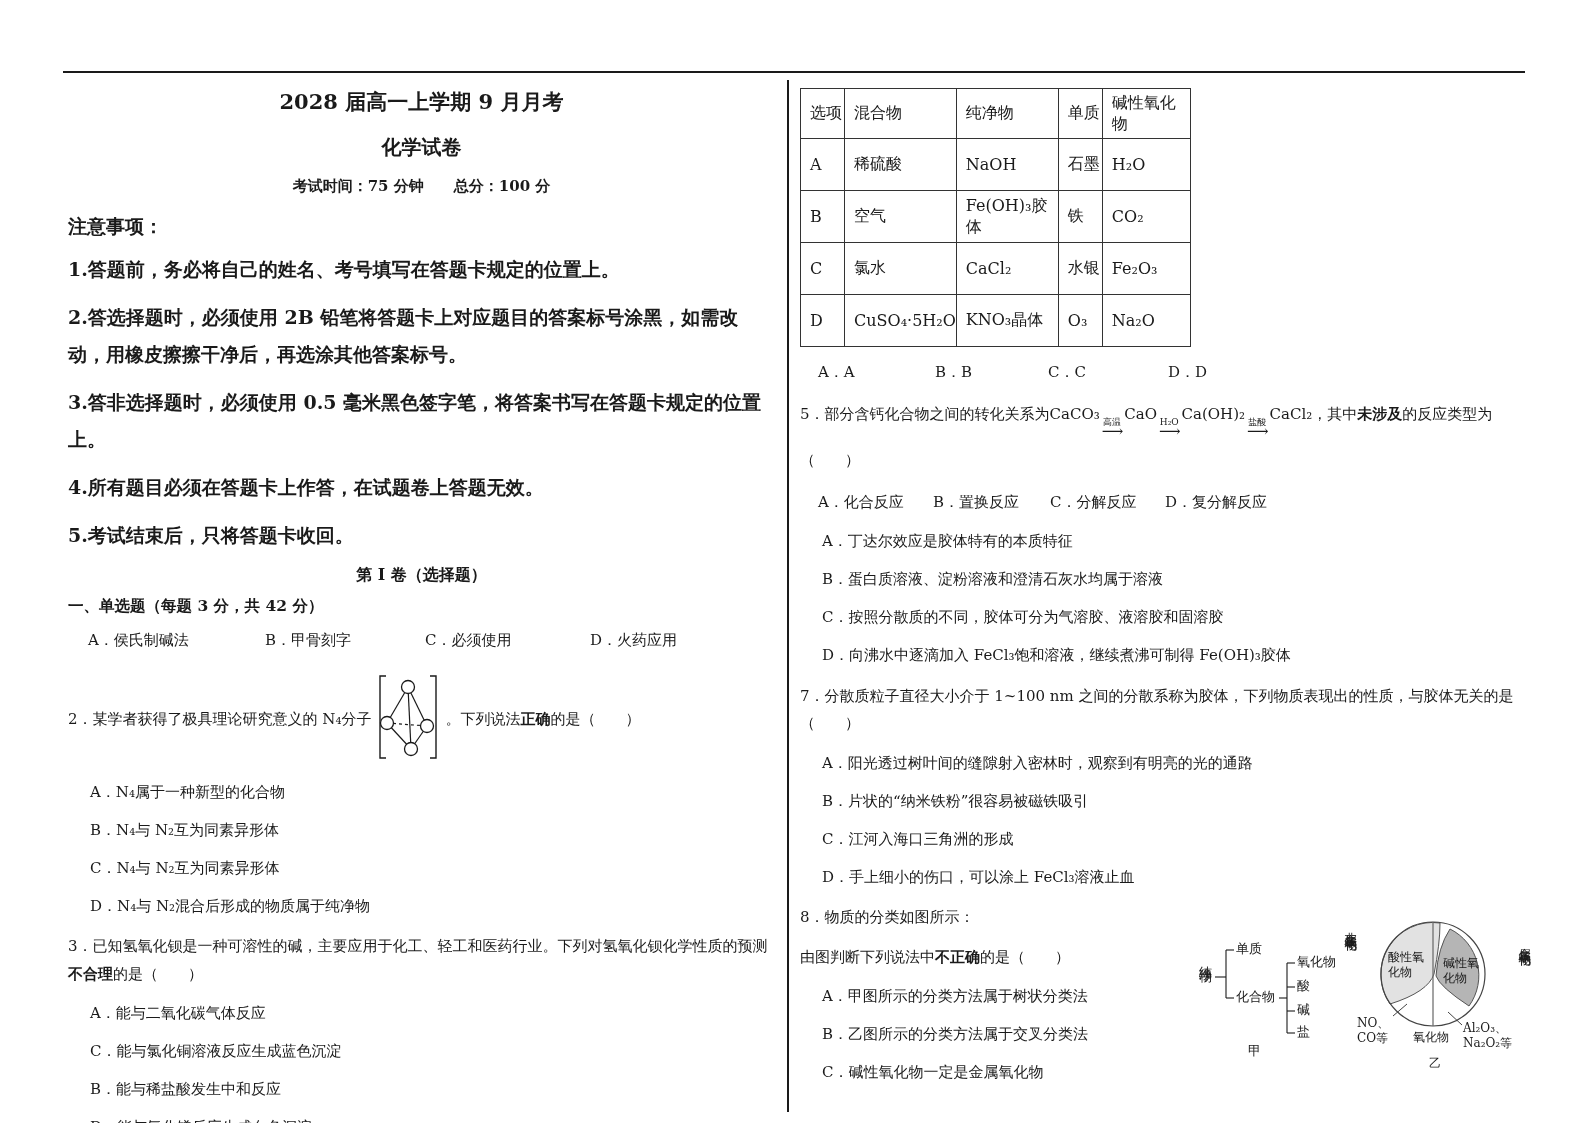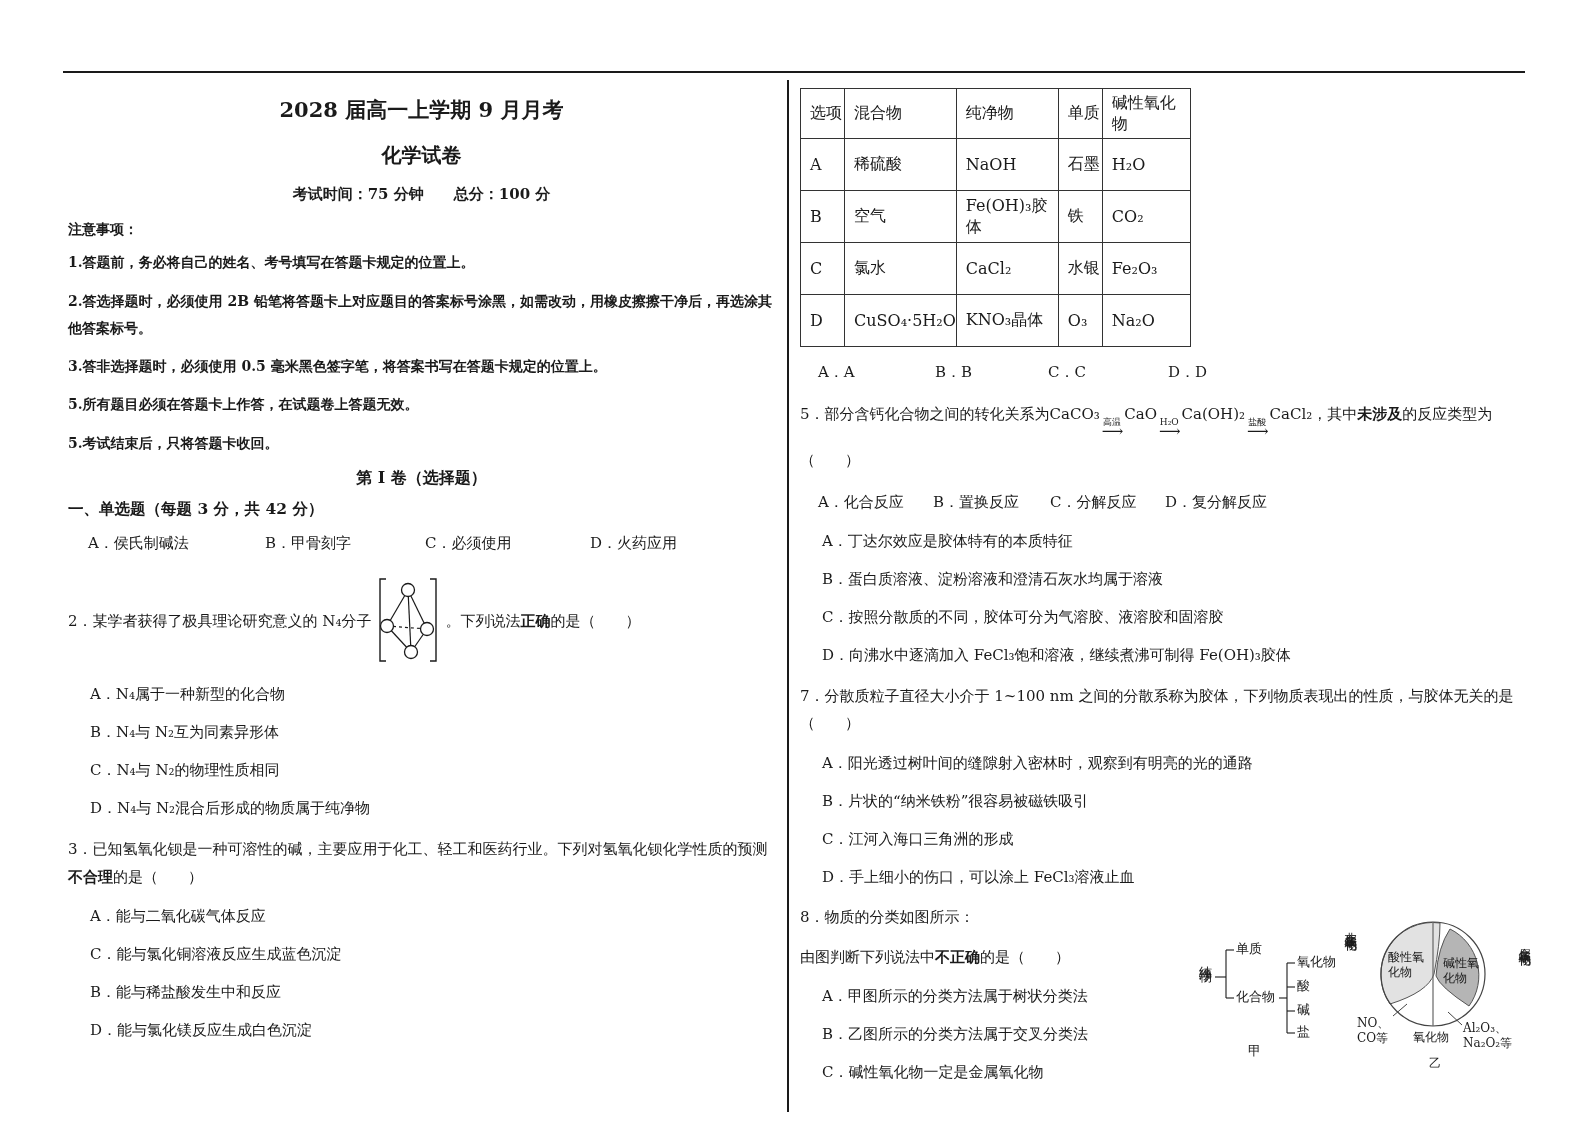--- a/index.html
+++ b/index.html
@@ -8,25 +8,25 @@
     font-family:"DejaVu Serif","Liberation Serif",serif;
     color:#1a1a1a;font-size:15px;
   }
   .b{font-weight:bold;}
   .top-rule{position:absolute;left:63px;top:71px;width:1462px;height:2px;background:#1a1a1a;}
   .col-divider{position:absolute;left:787px;top:80px;width:2px;height:1032px;background:#1a1a1a;}
 
   .left-col{position:absolute;left:68px;top:84px;width:707px;}
   .right-col{position:absolute;left:800px;top:88px;width:745px;}
 
-  .title{text-align:center;font-weight:bold;font-size:21px;margin:12px 0 0;}
+  .title{text-align:center;font-weight:bold;font-size:21px;margin:4px 0 0;}
   .subtitle{text-align:center;font-weight:bold;font-size:20px;margin:18px 0 0;}
   .meta{text-align:center;font-weight:bold;font-size:15px;margin:16px 0 0;}
 
-  .notices{font-weight:bold;font-size:14px;margin-top:12px;}
+  .notices{font-weight:bold;font-size:19px;margin-top:12px;}
   .notices p{margin:0 0 11px;line-height:1.95;}
   .notice-head{margin-bottom:6px !important;}
 
   .sec-title{text-align:center;font-weight:bold;font-size:16px;margin:2px 0 0;}
   .sec-sub{font-weight:bold;font-size:15.5px;margin:10px 0 0;}
 
   .q{margin:14px 0 0;line-height:1.85;}
   .opts-row{display:grid;margin:10px 0 0 20px;line-height:1.85;}
   .opts-row-q1{grid-template-columns:177px 160px 165px 1fr;}
   .opts-row-ans{grid-template-columns:117px 113px 120px 1fr;margin-left:18px;margin-top:12px;}
@@ -75,21 +75,21 @@
 <div class="left-col">
   <div class="title">2028 届高一上学期 9 月月考</div>
   <div class="subtitle">化学试卷</div>
   <div class="meta">考试时间：75 分钟　　总分：100 分</div>
 
   <div class="notices">
     <p class="notice-head">注意事项：</p>
     <p>1.答题前，务必将自己的姓名、考号填写在答题卡规定的位置上。</p>
     <p>2.答选择题时，必须使用 2B 铅笔将答题卡上对应题目的答案标号涂黑，如需改动，用橡皮擦擦干净后，再选涂其他答案标号。</p>
     <p>3.答非选择题时，必须使用 0.5 毫米黑色签字笔，将答案书写在答题卡规定的位置上。</p>
-    <p>5.所有题目必须在答题卡上作答，在试题卷上答题无效。</p>
+    <p>4.所有题目必须在答题卡上作答，在试题卷上答题无效。</p>
     <p>5.考试结束后，只将答题卡收回。</p>
   </div>
 
   <div class="sec-title">第 I 卷（选择题）</div>
   <div class="sec-sub">一、单选题（每题 3 分，共 42 分）</div>
 
   <div class="opts-row opts-row-q1">
     <span>A．侯氏制碱法</span>
     <span>B．甲骨刻字</span>
     <span>C．必须使用</span>
@@ -114,21 +114,21 @@
         <circle cx="36" cy="78" r="6.5" fill="#fff" stroke="#1a1a1a" stroke-width="1.3"></circle>
       </svg>
     </span>
     <span class="txt">。下列说法</span>
       <span class="txt b">正确</span>
       <span class="txt">的是（　　）</span>
   </div>
   <div class="opts-col">
     <div>A．N₄属于一种新型的化合物</div>
     <div>B．N₄与 N₂互为同素异形体</div>
-    <div>C．N₄与 N₂的物理性质相同</div>
+    <div>C．N₄与 N₂互为同素异形体</div>
     <div>D．N₄与 N₂混合后形成的物质属于纯净物</div>
   </div>
 
   <p class="q"><span>3．已知氢氧化钡是一种可溶性的碱，主要应用于化工、轻工和医药行业。下列对氢氧化钡化学性质的预测</span><span class="b">不合理</span><span>的是（　　）</span></p>
   <div class="opts-col">
     <div>A．能与二氧化碳气体反应</div>
     <div>C．能与氯化铜溶液反应生成蓝色沉淀</div>
     <div>B．能与稀盐酸发生中和反应</div>
     <div>D．能与氯化镁反应生成白色沉淀</div>
   </div>

